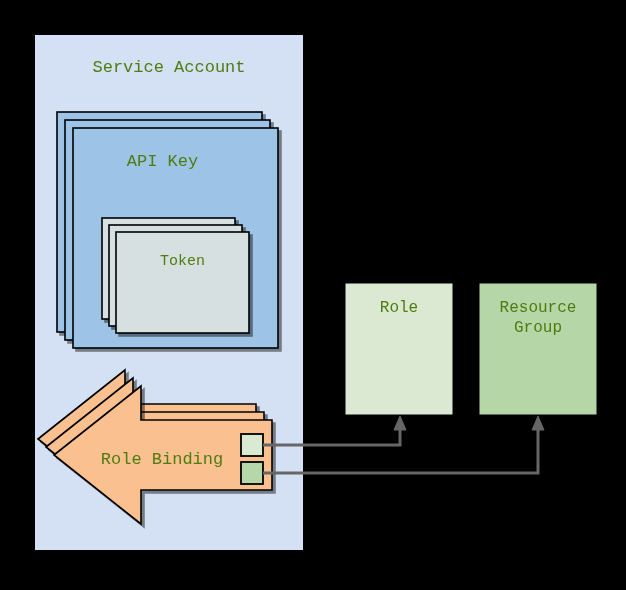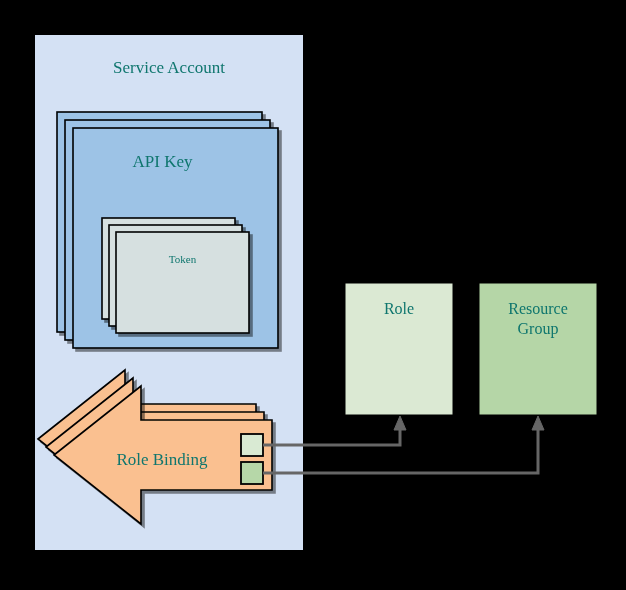--- a/index.html
+++ b/index.html
@@ -18,22 +18,22 @@
     background: #000000;
     overflow: hidden;
   }
   #canvas svg {
     position: absolute;
     left: 0;
     top: 0;
   }
   .lbl {
     position: absolute;
-    color: #0f766e;
-    font-family: Liberation Serif, serif;
+    color: #4d7c0f;
+    font-family: Liberation Mono, monospace;
     text-align: center;
     line-height: 1.22;
     white-space: pre-line;
     pointer-events: none;
     -webkit-font-smoothing: antialiased;
   }
   .lbl-service-account {
     left: 35px;
     top: 58px;
     width: 268px;
@@ -42,21 +42,21 @@
   .lbl-api-key {
     left: 73px;
     top: 152px;
     width: 179px;
     font-size: 17px;
   }
   .lbl-token {
     left: 116px;
     top: 253px;
     width: 133px;
-    font-size: 11px;
+    font-size: 15px;
   }
   .lbl-role-binding {
     left: 62px;
     top: 450px;
     width: 200px;
     font-size: 17px;
   }
   .lbl-role {
     left: 345px;
     top: 299px;

